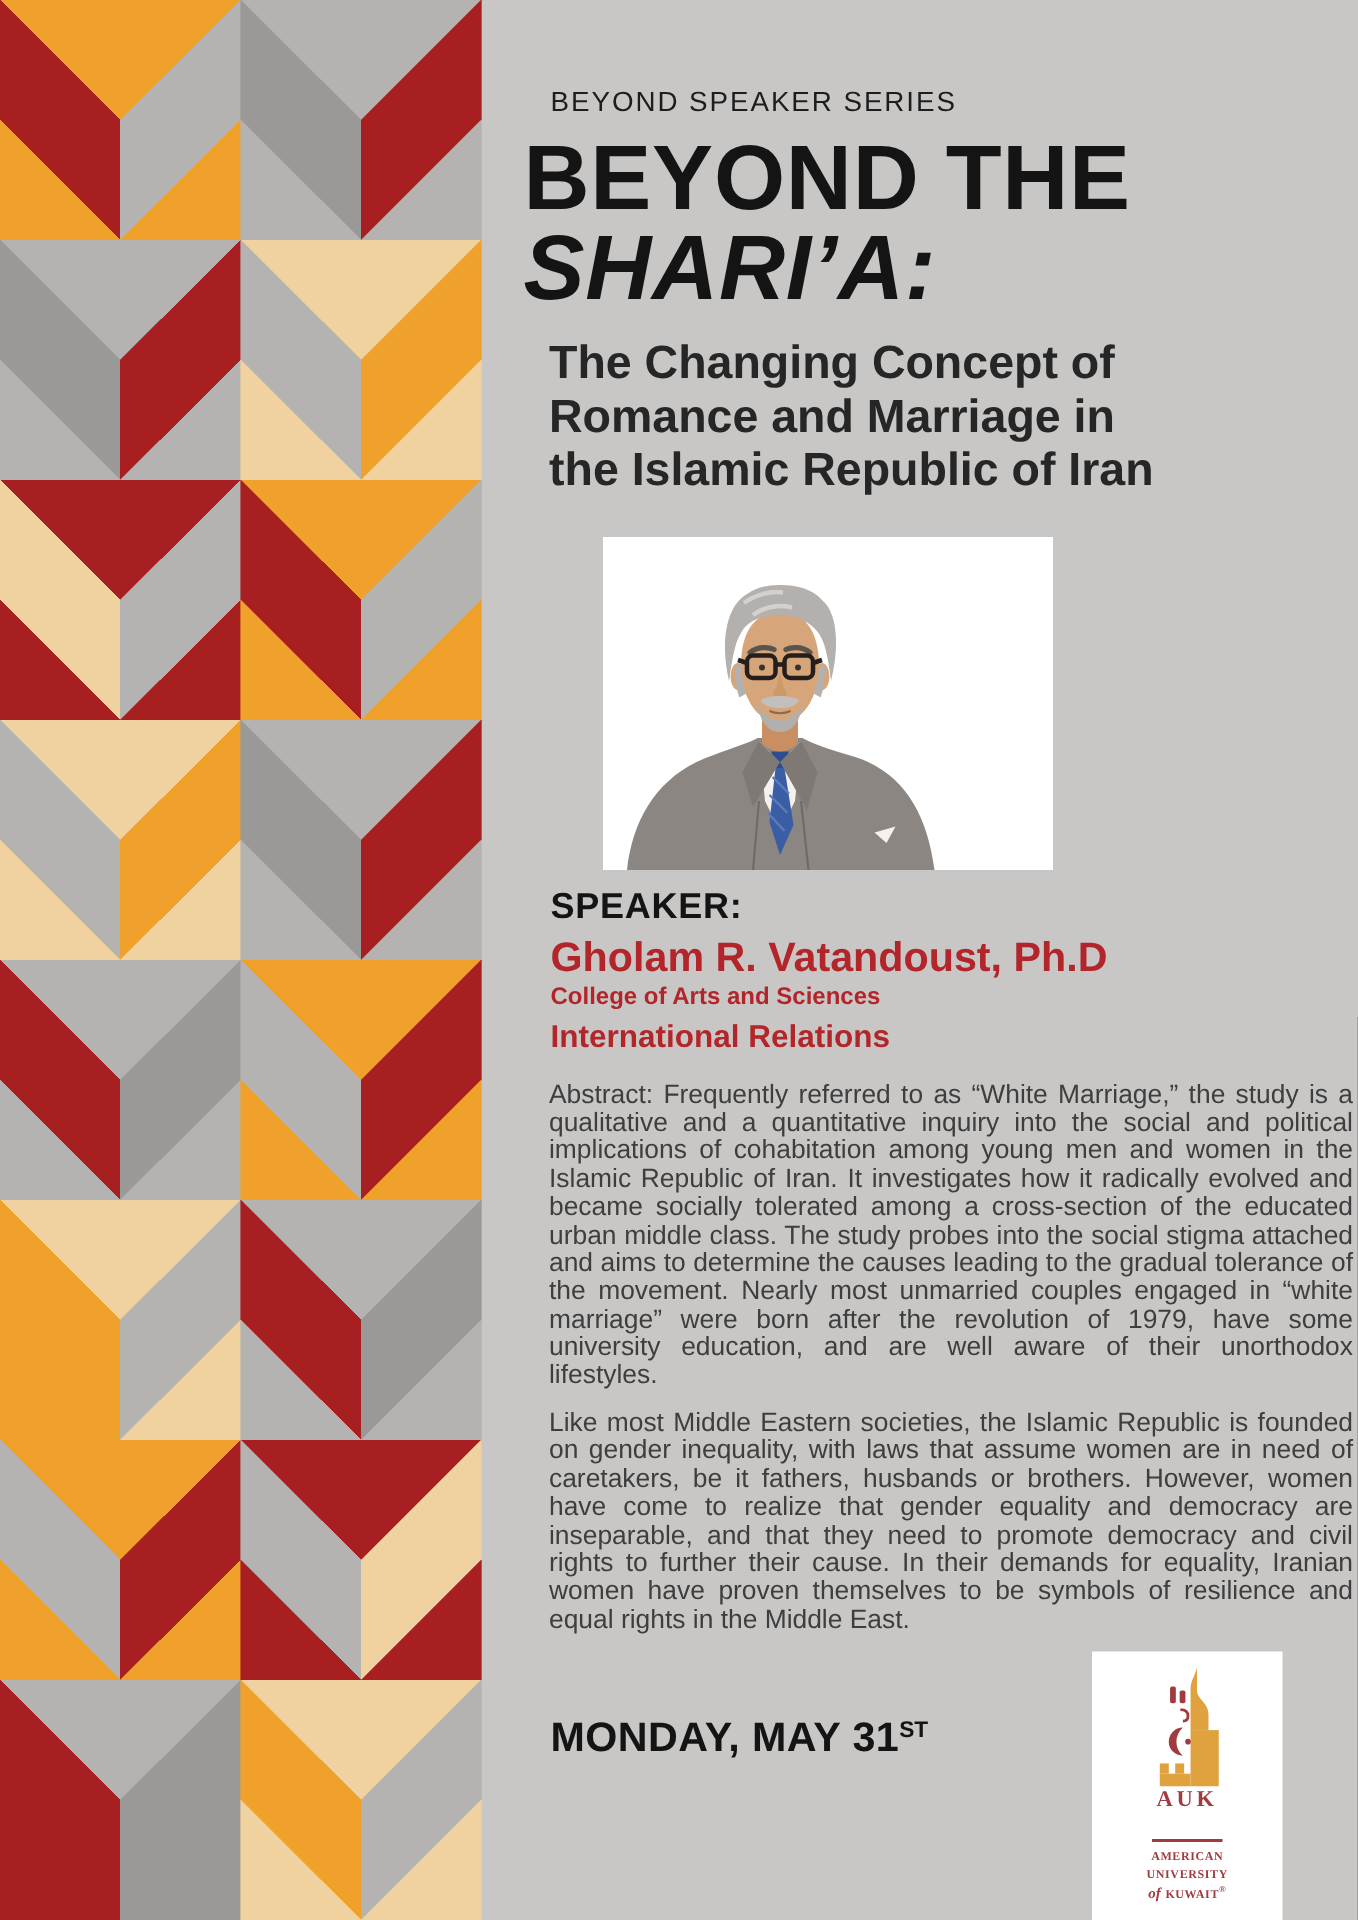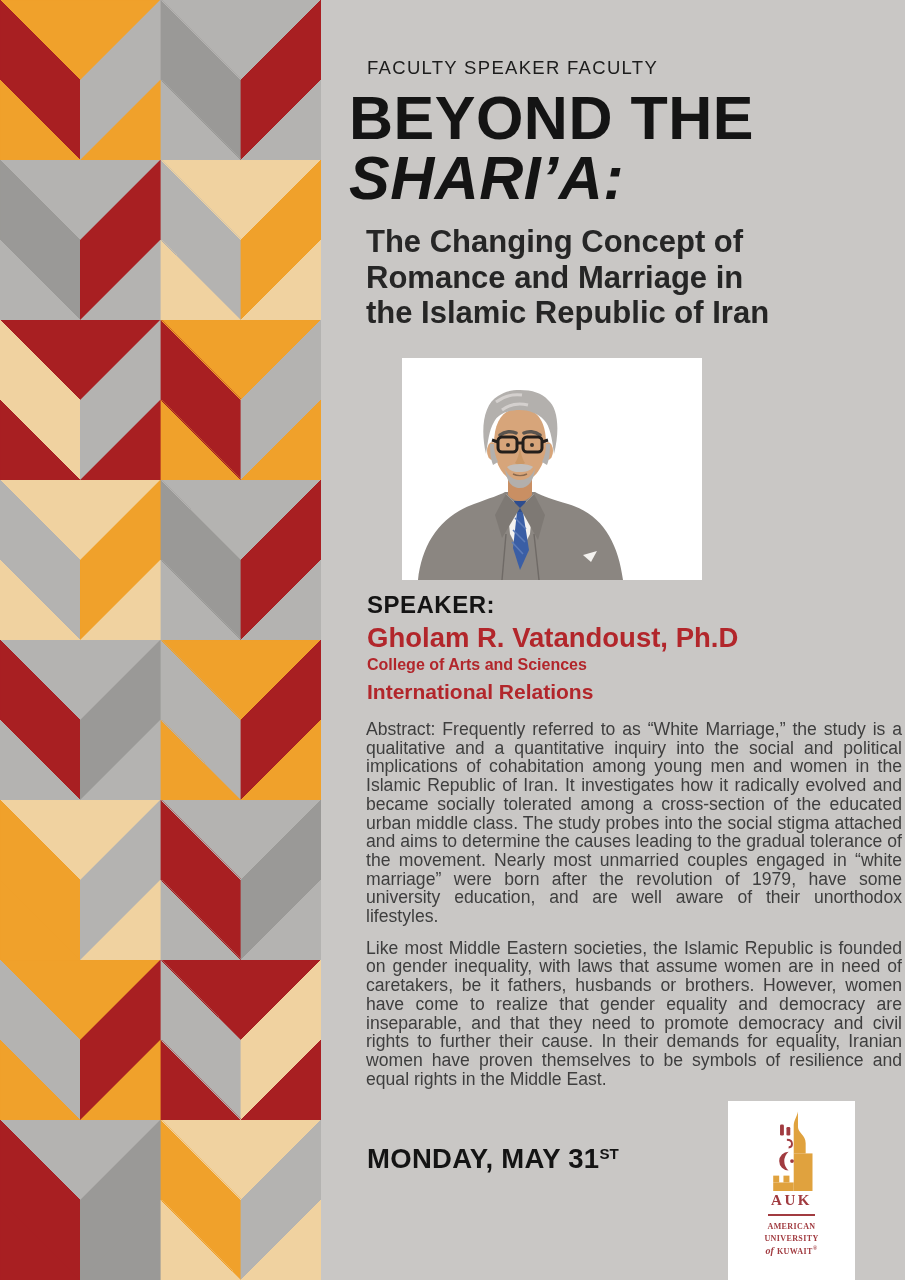--- a/index.html
+++ b/index.html
@@ -45,21 +45,21 @@
   }
   .datetime sup{font-size:0.55em; vertical-align:9px; letter-spacing:0;}
   .logo-card{
     left:728px; top:1101px; width:127px; height:179px; background:var(--photo-bg,#fff);
     text-align:center; font-family:"Liberation Serif", serif;
   }
   .logo-minaret{display:block; margin:8px auto 0 auto;}
   .logo-acronym{
     display:inline-block; color:var(--logo-red); font-weight:bold; font-size:15px;
     letter-spacing:2.5px; line-height:1; border-bottom:2px solid var(--logo-red);
-    padding:0 3px 6px 3px; margin-top:1px;
+    padding:0 3px 18px 3px; margin-top:1px;
   }
   .logo-lines{
     margin-top:4px; color:var(--logo-red); font-weight:bold;
     font-size:11px; line-height:11.5px; letter-spacing:0.4px;
     font-variant:small-caps; text-transform:lowercase;
   }
   .logo-lines .of{font-style:italic; font-variant:normal; text-transform:none; font-size:10px; letter-spacing:0;}
   .logo-lines .reg{font-size:6px; vertical-align:4px; font-variant:normal;}
   .gold{fill:var(--logo-gold);}
   .lred{fill:var(--logo-red);}
@@ -145,21 +145,21 @@
       <polygon points="80.25,1200 160.5,1120 160.5,1200 80.25,1280" fill="#9a9997" stroke="#9a9997" stroke-width="0.4"></polygon>
       <polygon points="0,1200 80.25,1280 0,1280" fill="#a81f22" stroke="#a81f22" stroke-width="0.4"></polygon>
       <polygon points="160.5,1200 160.5,1280 80.25,1280" fill="#9a9997" stroke="#9a9997" stroke-width="0.4"></polygon>
       <polygon points="160.5,1120 321,1120 240.75,1200" fill="#f0d2a0" stroke="#f0d2a0" stroke-width="0.4"></polygon>
       <polygon points="160.5,1120 240.75,1200 240.75,1280 160.5,1200" fill="#f0a12b" stroke="#f0a12b" stroke-width="0.4"></polygon>
       <polygon points="240.75,1200 321,1120 321,1200 240.75,1280" fill="#b4b3b1" stroke="#b4b3b1" stroke-width="0.4"></polygon>
       <polygon points="160.5,1200 240.75,1280 160.5,1280" fill="#f0d2a0" stroke="#f0d2a0" stroke-width="0.4"></polygon>
       <polygon points="321,1200 321,1280 240.75,1280" fill="#f0d2a0" stroke="#f0d2a0" stroke-width="0.4"></polygon>
     </svg>
 
-  <div class="abs kicker">FACULTY SPEAKER FACULTY</div>
+  <div class="abs kicker">BEYOND SPEAKER SERIES</div>
 
   <div class="abs title">
     <div>BEYOND THE</div>
     <div class="it">SHARI’A:</div>
   </div>
 
   <div class="abs subtitle">
     <div>The Changing Concept of</div>
     <div>Romance and Marriage in</div>
     <div>the Islamic Republic of Iran</div>

